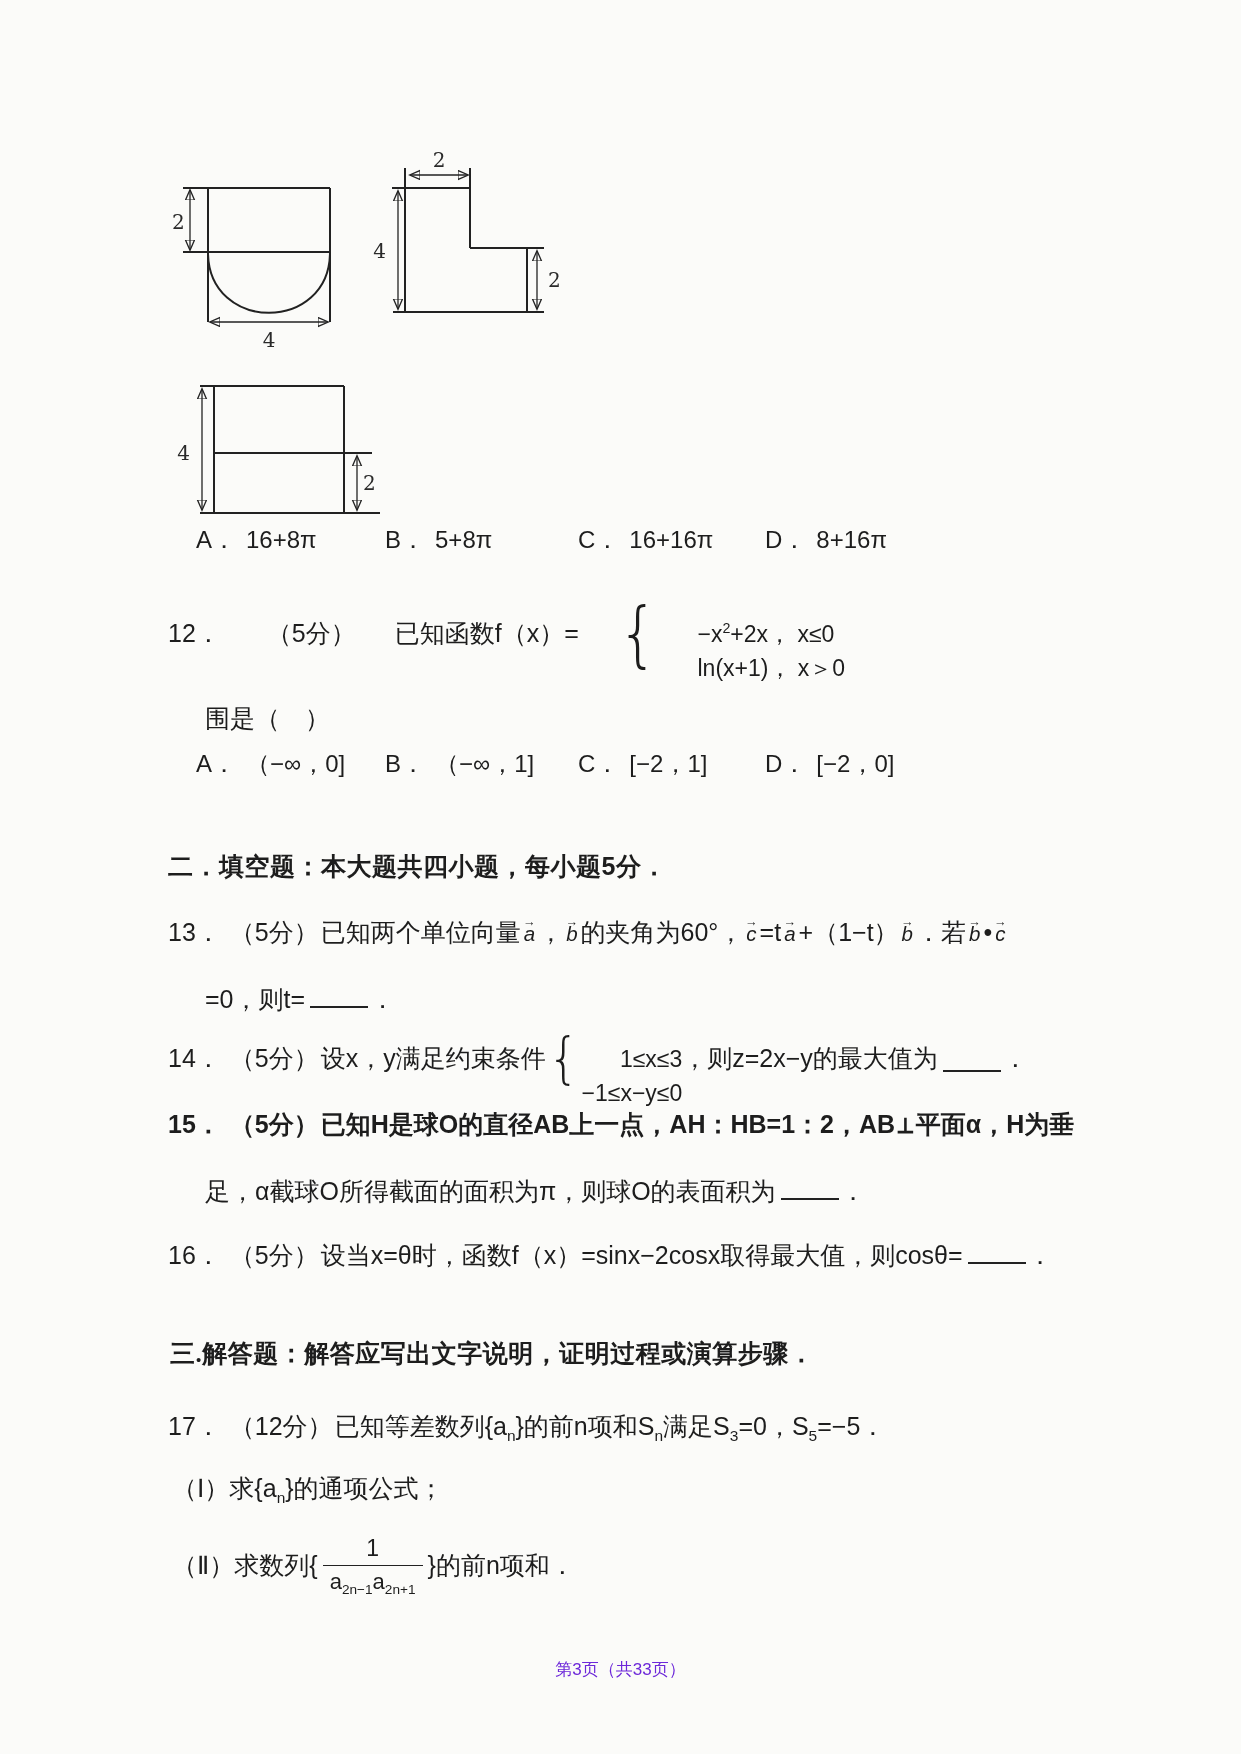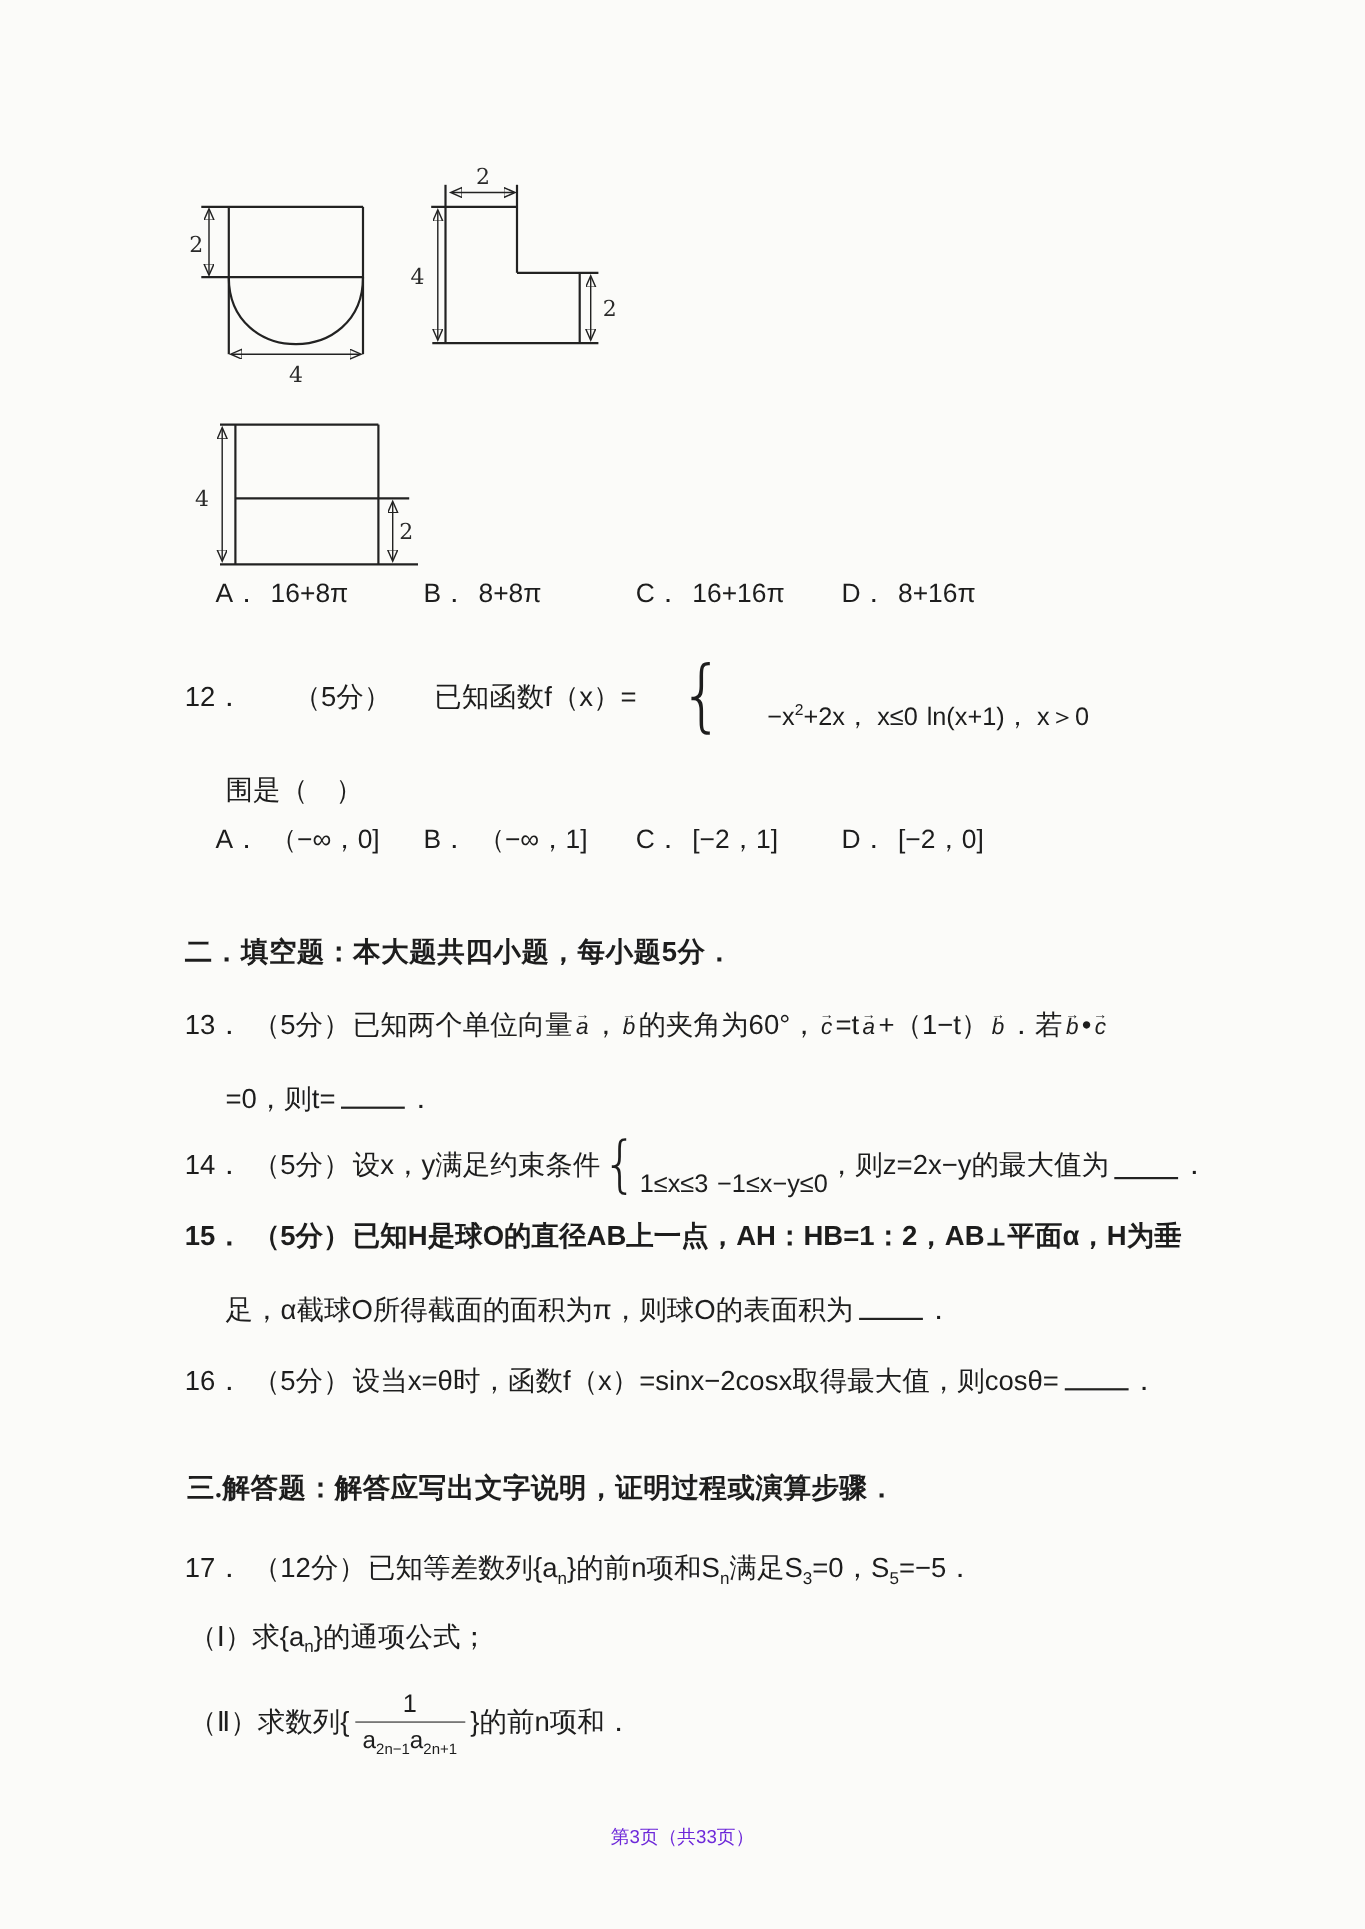--- a/index.html
+++ b/index.html
@@ -23,21 +23,21 @@
   .olabel{margin-right:10px;}
   .qnum{margin-right:9px;}
   .score{margin-right:2px;}
   .heading{font-weight:700;letter-spacing:0.5px;}
   .big-brace{
     font-size:64px;font-weight:300;line-height:1;
     transform:scaleY(1.12);display:inline-block;margin:0 2px 0 2px;
     font-family:"DejaVu Sans", sans-serif;
   }
   .brace-sm{font-size:50px;}
-  .cases{display:inline-flex;gap:8px;line-height:1.15;font-size:23px;margin-top:36px;}
+  .cases{display:inline-flex;flex-direction:column;gap:8px;line-height:1.15;font-size:23px;margin-top:36px;}
   .cases sup{font-size:0.62em;}
   sub{font-size:0.62em;line-height:0;}
   sup{font-size:0.62em;line-height:0;}
   .vec{position:relative;display:inline-block;font-style:italic;font-size:0.82em;padding:0 2px;margin:0 1px;}
   .vec::after{
     content:"\2192";
     position:absolute;top:-0.95em;left:50%;transform:translateX(-50%);
     font-size:0.62em;font-style:normal;
   }
   .blank{
@@ -96,21 +96,21 @@
       <line class="shape" x1="50" y1="363" x2="230" y2="363"></line>
       <line class="dim" x1="52" y1="240" x2="52" y2="359" marker-start="url(#ah)" marker-end="url(#ah)"></line>
       <line class="dim" x1="207" y1="307" x2="207" y2="359" marker-start="url(#ah)" marker-end="url(#ah)"></line>
       <text x="40" y="310" text-anchor="end">4</text>
       <text x="213" y="340">2</text>
     </g>
   </svg>
 
   <div class="line" style="top:524px;">
     <span class="opt" style="left:196px;"><span class="olabel">A．</span><span>16+8π</span></span>
-    <span class="opt" style="left:385px;"><span class="olabel">B．</span><span>8+8π</span></span>
+    <span class="opt" style="left:385px;"><span class="olabel">B．</span><span>5+8π</span></span>
     <span class="opt" style="left:578px;"><span class="olabel">C．</span><span>16+16π</span></span>
     <span class="opt" style="left:765px;text-align:center;"><span class="olabel">D．</span><span>8+16π</span></span>
   </div>
 
   <div class="row" style="left:168px;top:585px;height:96px;gap:37px;">
     <span class="qnum">12．</span>
     <span class="score">（5分）</span>
     <span>已知函数f（x）=</span>
     <span class="big-brace">{</span>
     <span class="cases">

